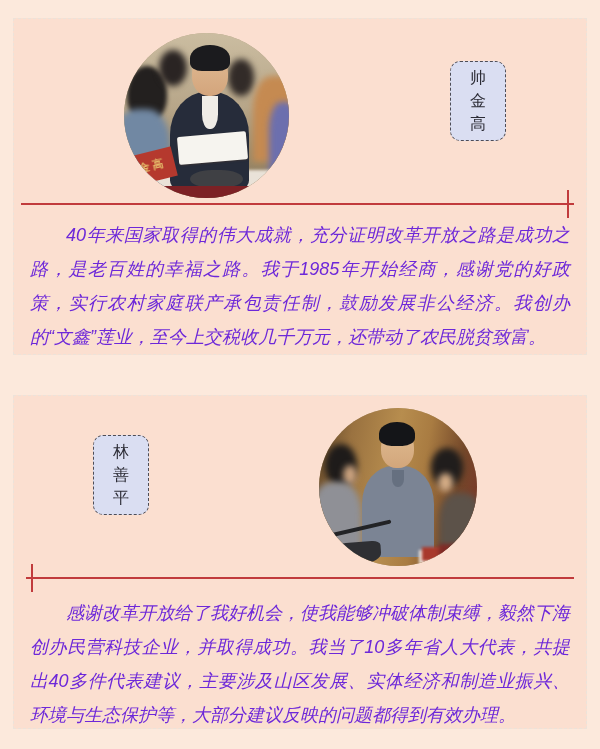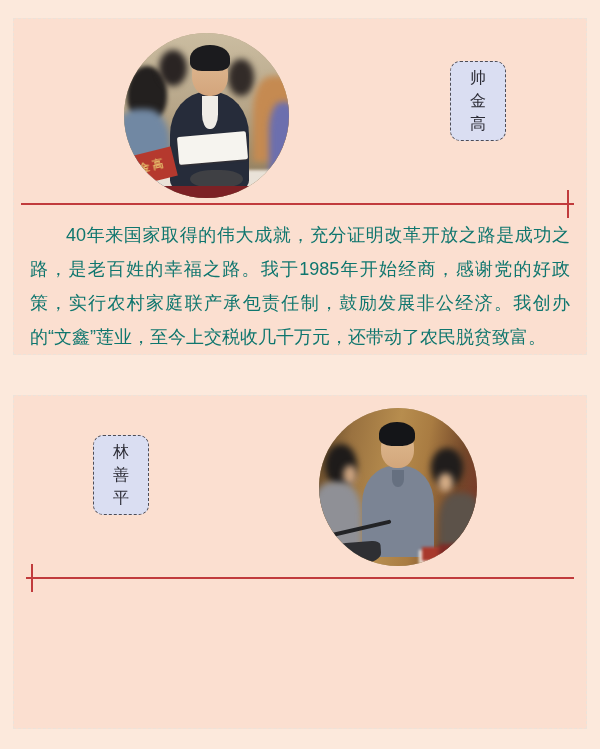--- a/index.html
+++ b/index.html
@@ -87,22 +87,22 @@
   .hline{position:absolute;top:0;height:2px;background:#c13b3c;}
   .d1 .hline{left:7px;right:12px;}
   .d2 .hline{left:12px;right:12px;}
   .vtick{position:absolute;width:2px;height:28px;top:-13px;background:#c13b3c;}
   .d1 .vtick{right:17px;}
   .d2 .vtick{left:17px;}
 
   
   .para{
     position:absolute;left:16px;right:16px;margin:0;
-    font-size:18px;line-height:34px;color:#0f766e;
-    text-indent:2em;text-align:justify;
+    font-size:18px;line-height:34px;color:#6d28d9;
+    text-indent:2em;text-align:justify;font-style:italic;
   }
   #card1 .para{top:199px;}
   #card2 .para{top:200px;}
 </style>
 </head>
 <body>
 
 <section class="card" id="card1">
   <div class="photo photo1">
     <div class="p1-wall"></div>
@@ -163,13 +163,14 @@
     <div class="p2-paper"></div>
     <div class="p2-placard"></div>
     <div class="p2-corner"></div>
   </div>
 
   <div class="divider d2">
     <div class="hline"></div>
     <div class="vtick"></div>
   </div>
 
+  <p class="para">感谢改革开放给了我好机会，使我能够冲破体制束缚，毅然下海创办民营科技企业，并取得成功。我当了10多年省人大代表，共提出40多件代表建议，主要涉及山区发展、实体经济和制造业振兴、环境与生态保护等，大部分建议反映的问题都得到有效办理。</p>
 </section>
 
 </body></html>

